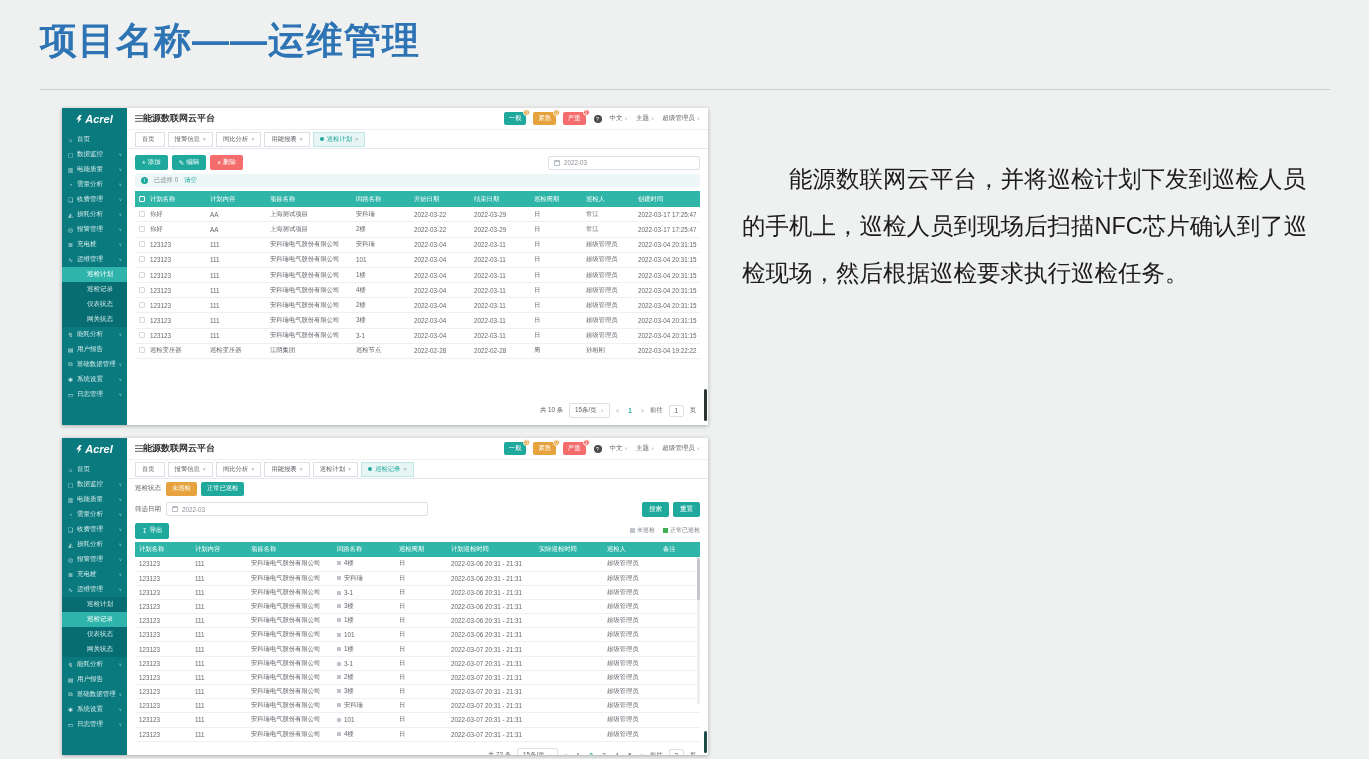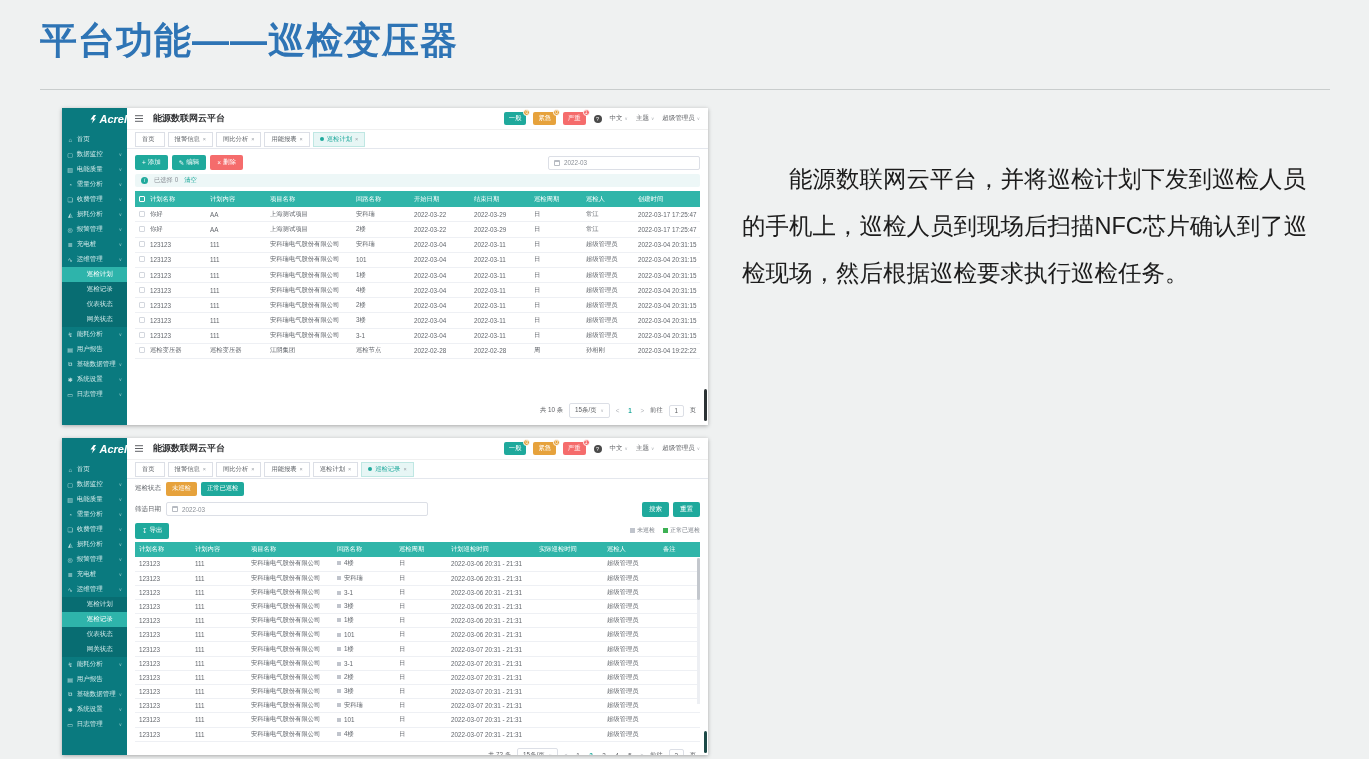--- a/index.html
+++ b/index.html
@@ -20,35 +20,35 @@
     font-size:23.5px; line-height:47px; color:#1c1c1c; text-indent:2em;
   }
   
   .shot {
     position:absolute; left:62px; width:646px; height:317px;
     background:#fff; box-shadow:0 1px 4px rgba(0,0,0,.30);
     display:flex; font-size:7px; overflow:hidden;
   }
   #shot1 { top:108px; } #shot2 { top:438px; }
   
-  .sb { width:65px; flex-shrink:0; background:#0a7a7f; color:#d2eaea; display:flex; flex-direction:column;align-items:flex-end; }
+  .sb { width:65px; flex-shrink:0; background:#0a7a7f; color:#d2eaea; display:flex; flex-direction:column; }
   .logo { height:22px; display:flex; align-items:center; justify-content:center; gap:3px;
           color:#fff; font-weight:bold; font-style:italic; font-size:11px; }
   .logo-bolt { width:6px; height:9px; background:#fff;
           clip-path:polygon(60% 0,100% 0,55% 45%,90% 45%,20% 100%,45% 55%,0 55%); }
   .sb-nav { flex:1; display:flex; flex-direction:column; padding-top:2px; }
   .sb-item { height:15px; flex-shrink:0; display:flex; align-items:center; gap:3px;
              padding:0 5px; font-size:6.5px; white-space:nowrap; cursor:pointer; }
   .sb-item .ico { font-size:6px; width:7px; text-align:center; opacity:.9; }
   .sb-item .arr { margin-left:auto; font-size:4.5px; opacity:.65; }
   .sb-item.sub { padding-left:15px; background:#086d72; }
   .sb-item.active { background:#2eb4ab; color:#fff; }
   
   .main { flex:1; min-width:0; display:flex; flex-direction:column; position:relative; background:#fff; }
-  .topbar { height:22px; flex-shrink:0; display:flex; align-items:center; gap:10px;
+  .topbar { height:22px; flex-shrink:0; display:flex; align-items:center; gap:0;
             padding:0 8px; border-bottom:1px solid #f0f0f0; }
   .burger { width:8px; height:1.4px; background:#606266; box-shadow:0 2.8px 0 #606266,0 -2.8px 0 #606266; }
   .app-title { font-weight:bold; font-size:9px; color:#303133; }
   .topbar-right { margin-left:auto; display:flex; align-items:center; gap:8px; }
   .alarm-chip { position:relative; color:#fff; border-radius:2px; padding:2px 5px; font-size:6.3px; cursor:pointer; }
   .alarm-chip.teal { background:#1fa99c; } .alarm-chip.orange { background:#e6a23c; } .alarm-chip.red { background:#f56c6c; }
   .alarm-chip .cnt { position:absolute; top:-3.5px; right:-4px; min-width:7px; height:7px; line-height:6px;
                      border-radius:4px; font-size:4.8px; text-align:center; color:#fff; border:.8px solid #fff; }
   .alarm-chip.teal .cnt,.alarm-chip.orange .cnt { background:#e6a23c; }
   .alarm-chip.red .cnt { background:#f56c6c; }
@@ -113,21 +113,21 @@
   
   .vthumb { position:absolute; right:1px; width:3.5px; border-radius:2px; background:#2c3335; }
   #shot1 .vthumb { bottom:4px; height:32px; }
   #shot2 .vthumb { bottom:2px; height:22px; background:#1c4a47; }
   .tbl-scroll { position:absolute; right:8px; top:120px; width:3px; height:146px; background:#edeff3; }
   .tbl-scroll .t { width:3px; height:42px; background:#c3c7cd; border-radius:2px; }
 </style>
 </head>
 <body>
 
-<div class="slide-title">平台功能——巡检变压器</div>
+<div class="slide-title">项目名称——运维管理</div>
 <div class="divider"></div>
 <p class="description">能源数联网云平台，并将巡检计划下发到巡检人员的手机上，巡检人员到现场后扫描NFC芯片确认到了巡检现场，然后根据巡检要求执行巡检任务。</p>
 
 <div class="shot" id="shot1">
   <aside class="sb">
     <div class="logo">
       <span class="logo-bolt"></span>
       <span>Acrel</span>
     </div>
     <nav class="sb-nav">

